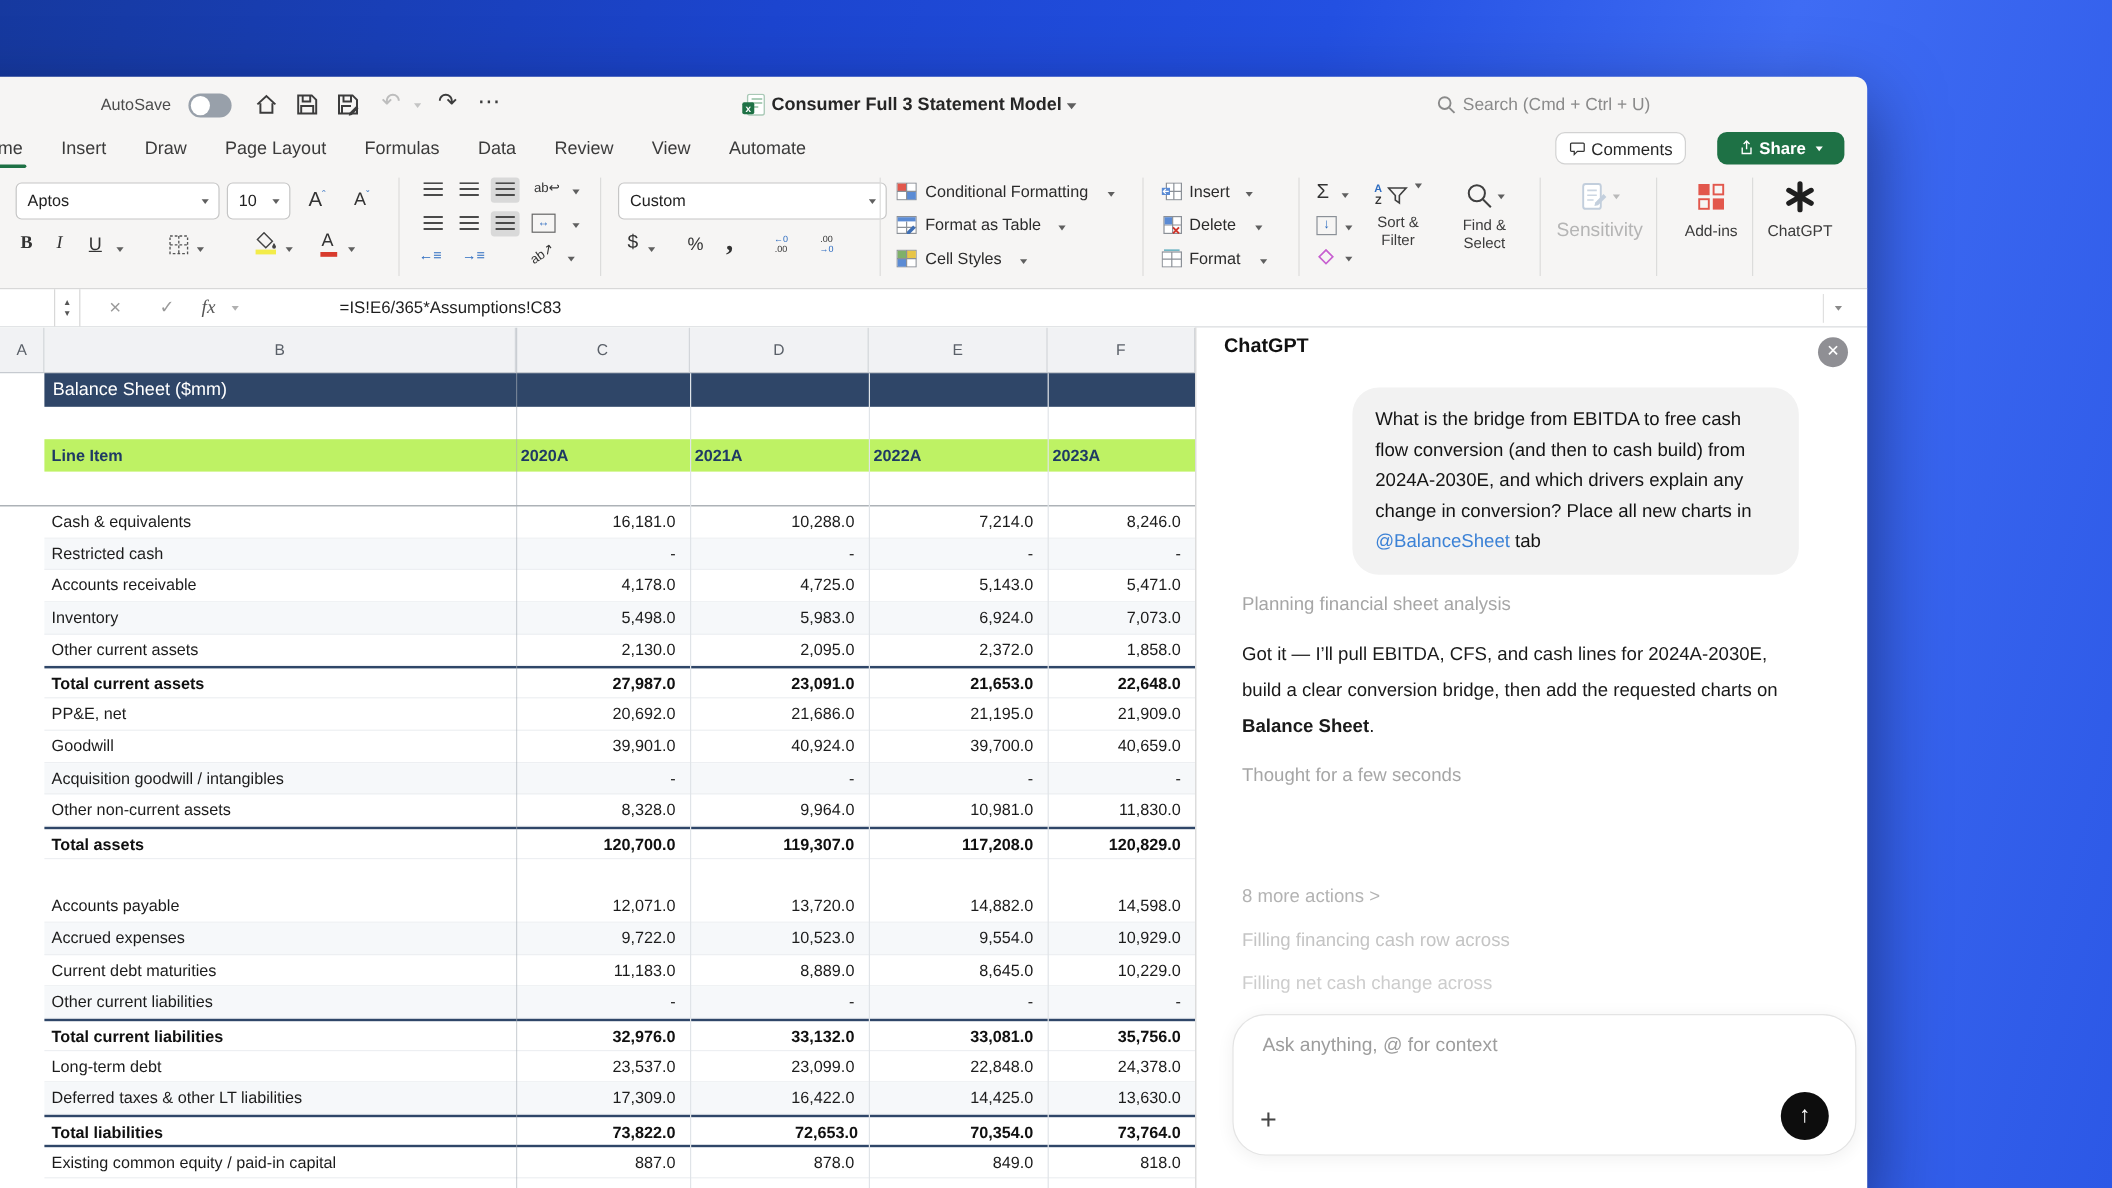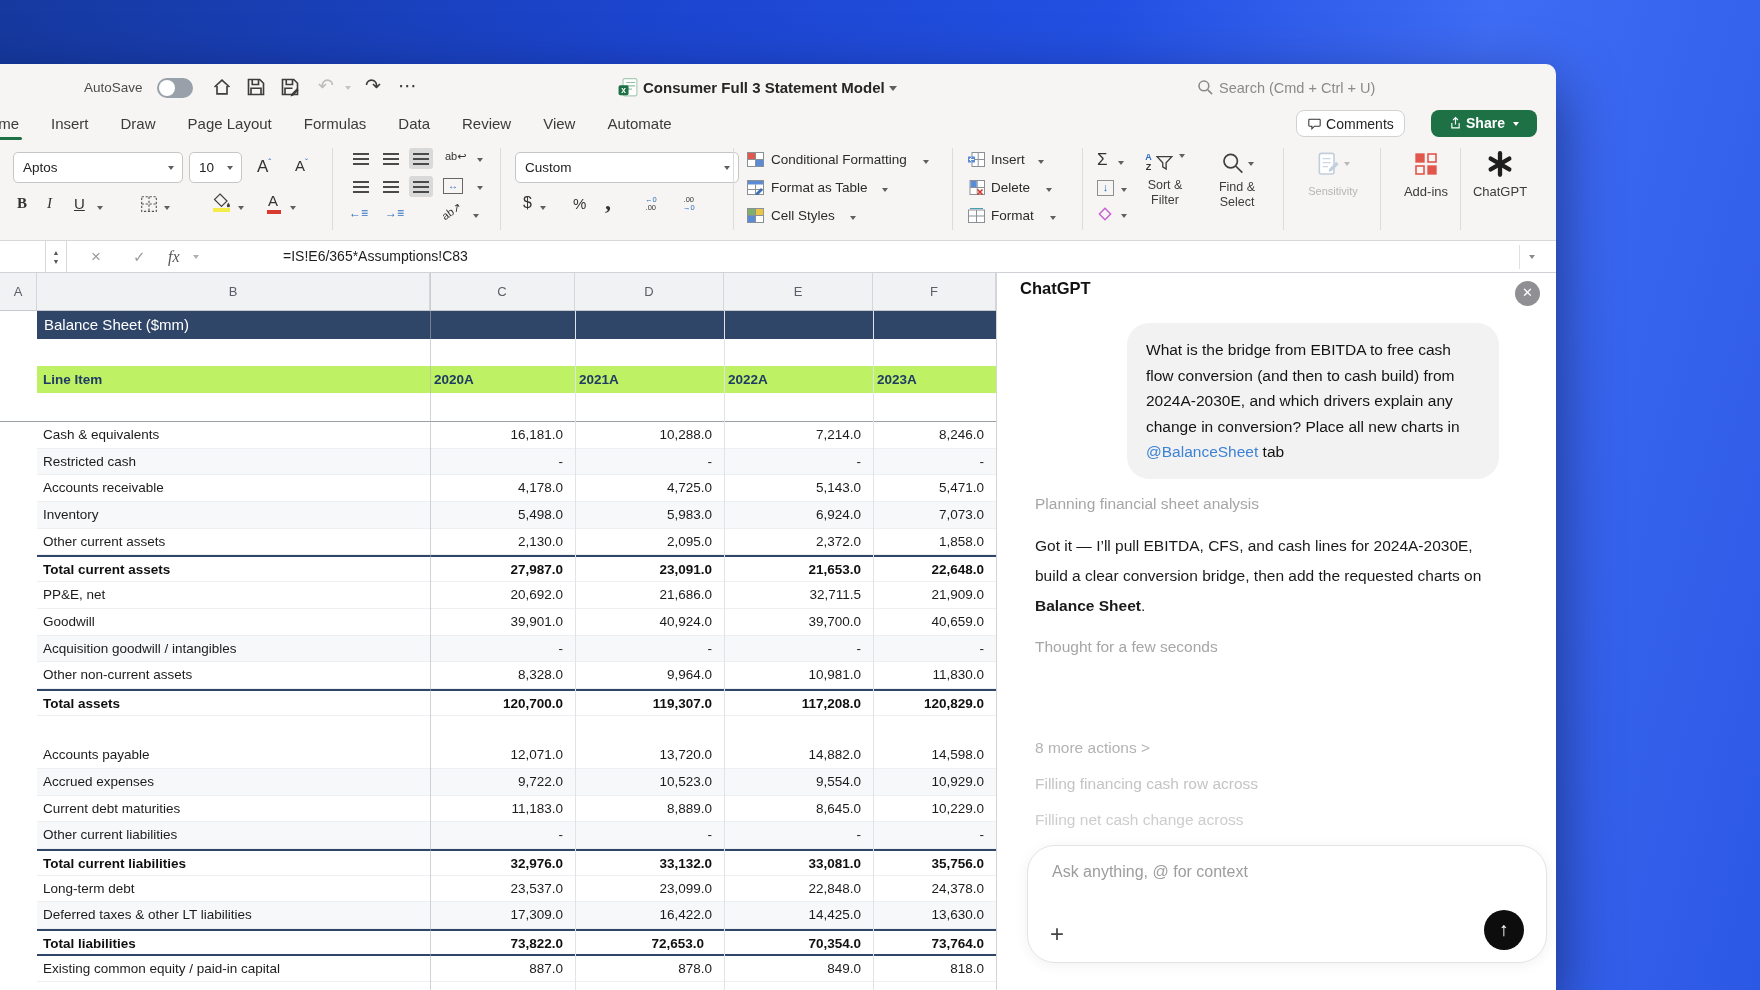--- a/index.html
+++ b/index.html
@@ -310,21 +310,21 @@
 
     <div class="abs" style="left:1372px;top:88px;width:72px;text-align:center">
       <span style="display:inline-block">
         <svg width="24" height="24" viewBox="0 0 18 18">
             <rect x="2.5" y="1" width="11" height="15.5" rx="1.5" fill="#fff" stroke="#c2cedc" stroke-width="1.2"></rect>
             <path d="M5 5h6M5 8h6M5 11h4" stroke="#ccd6e2"></path>
             <path d="M10 12.5l5.2-5.2 1.8 1.8-5.2 5.2-2.3.5z" fill="#c3cfdd"></path>
           </svg>
         <span class="chev" style="vertical-align:10px;border-top-color:#b9b9b9"></span>
       </span>
-      <div class="biglbl gray" style="margin-top:4px;font-size:11px">Sensitivity</div>
+      <div class="biglbl gray" style="margin-top:4px;font-size:16px">Sensitivity</div>
     </div>
 
     <div class="gsep" style="left:1455px"></div>
 
     <div class="abs" style="left:1468px;top:88px;width:66px;text-align:center">
       <span style="display:inline-block">
         <svg width="24" height="24" viewBox="0 0 18 18">
             <rect x="1" y="1" width="7" height="7" fill="#e2574c"></rect>
             <rect x="10.5" y="1.5" width="6" height="6" fill="none" stroke="#e2574c" stroke-width="1.2"></rect>
             <rect x="1.5" y="10.5" width="6" height="6" fill="none" stroke="#e2574c" stroke-width="1.2"></rect>
@@ -419,21 +419,21 @@
           <div class="rlab">Total current assets</div>
           <div class="rval" style="left: 393px; width: 145px;">27,987.0</div>
           <div class="rval" style="left: 538px; width: 149px;">23,091.0</div>
           <div class="rval" style="left: 687px; width: 149px;">21,653.0</div>
           <div class="rval" style="left: 836px; width: 123px;">22,648.0</div>
         </div>
         <div class="srow">
           <div class="rlab">PP&amp;E, net</div>
           <div class="rval" style="left: 393px; width: 145px;">20,692.0</div>
           <div class="rval" style="left: 538px; width: 149px;">21,686.0</div>
-          <div class="rval" style="left: 687px; width: 149px;">32,711.5</div>
+          <div class="rval" style="left: 687px; width: 149px;">21,195.0</div>
           <div class="rval" style="left: 836px; width: 123px;">21,909.0</div>
         </div>
         <div class="srow">
           <div class="rlab">Goodwill</div>
           <div class="rval" style="left: 393px; width: 145px;">39,901.0</div>
           <div class="rval" style="left: 538px; width: 149px;">40,924.0</div>
           <div class="rval" style="left: 687px; width: 149px;">39,700.0</div>
           <div class="rval" style="left: 836px; width: 123px;">40,659.0</div>
         </div>
         <div class="srow shade">
@@ -503,21 +503,21 @@
         <div class="srow shade">
           <div class="rlab">Deferred taxes &amp; other LT liabilities</div>
           <div class="rval" style="left: 393px; width: 145px;">17,309.0</div>
           <div class="rval" style="left: 538px; width: 149px;">16,422.0</div>
           <div class="rval" style="left: 687px; width: 149px;">14,425.0</div>
           <div class="rval" style="left: 836px; width: 123px;">13,630.0</div>
         </div>
         <div class="srow total tbot">
           <div class="rlab">Total liabilities</div>
           <div class="rval" style="left: 393px; width: 145px;">73,822.0</div>
-          <div class="rval" style="left: 530px; width: 149px;">72,653.0</div>
+          <div class="rval" style="left: 541px; width: 149px;">72,653.0</div>
           <div class="rval" style="left: 687px; width: 149px;">70,354.0</div>
           <div class="rval" style="left: 836px; width: 123px;">73,764.0</div>
         </div>
         <div class="srow">
           <div class="rlab">Existing common equity / paid-in capital</div>
           <div class="rval" style="left: 393px; width: 145px;">887.0</div>
           <div class="rval" style="left: 538px; width: 149px;">878.0</div>
           <div class="rval" style="left: 687px; width: 149px;">849.0</div>
           <div class="rval" style="left: 836px; width: 123px;">818.0</div>
         </div>

